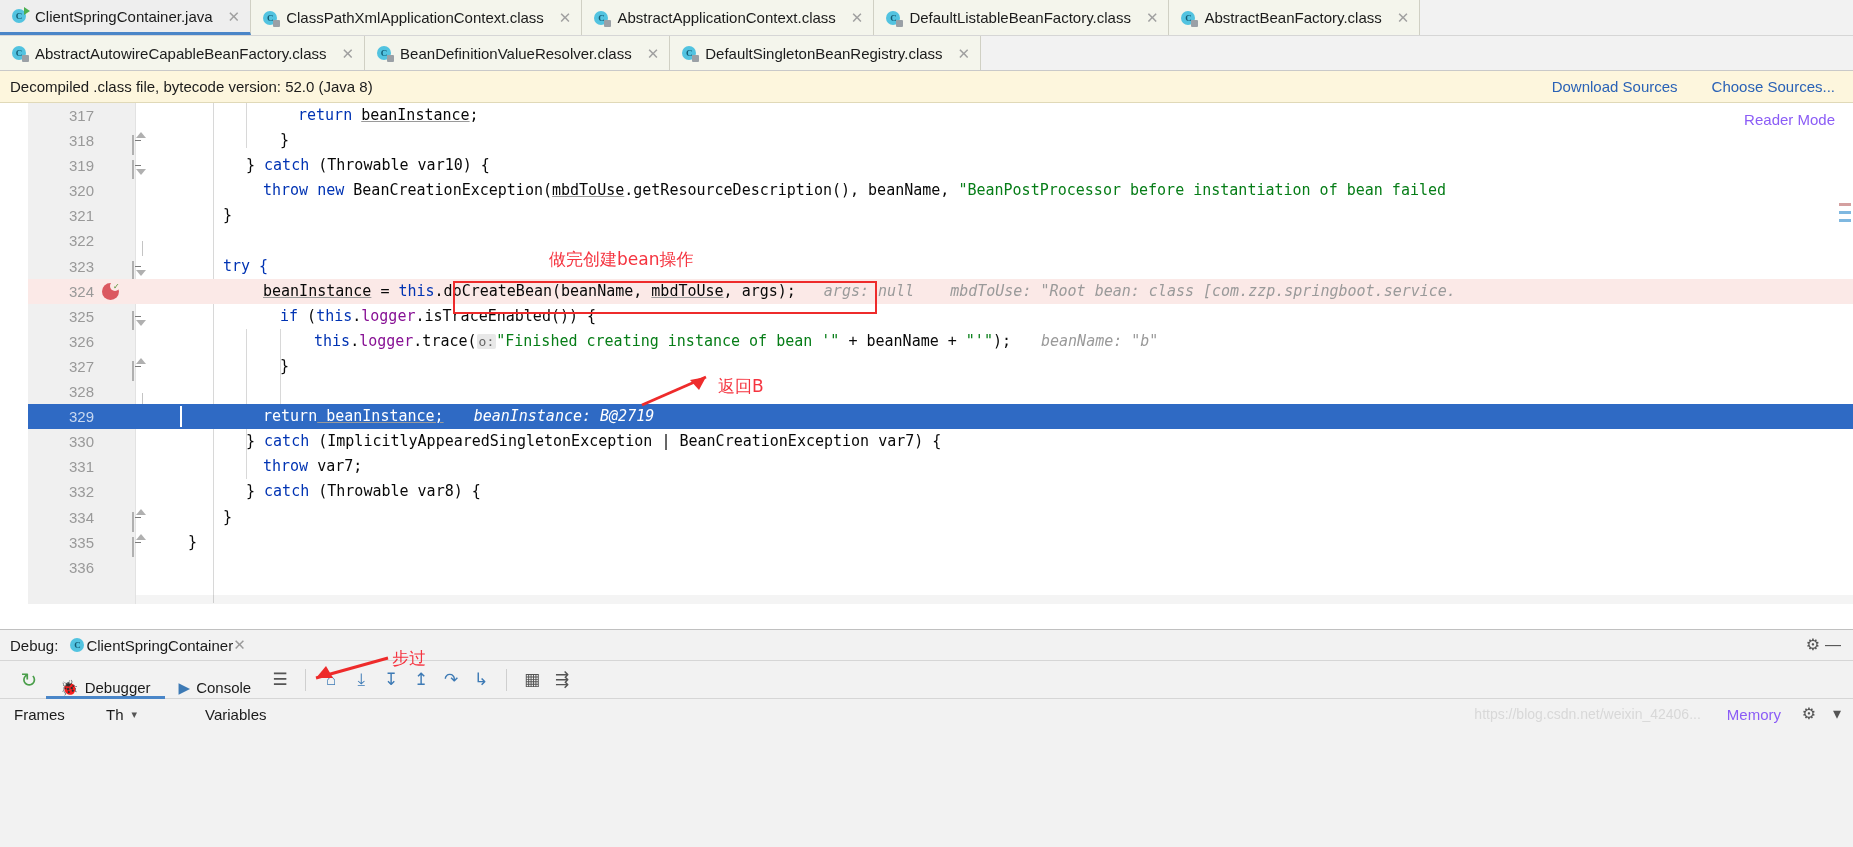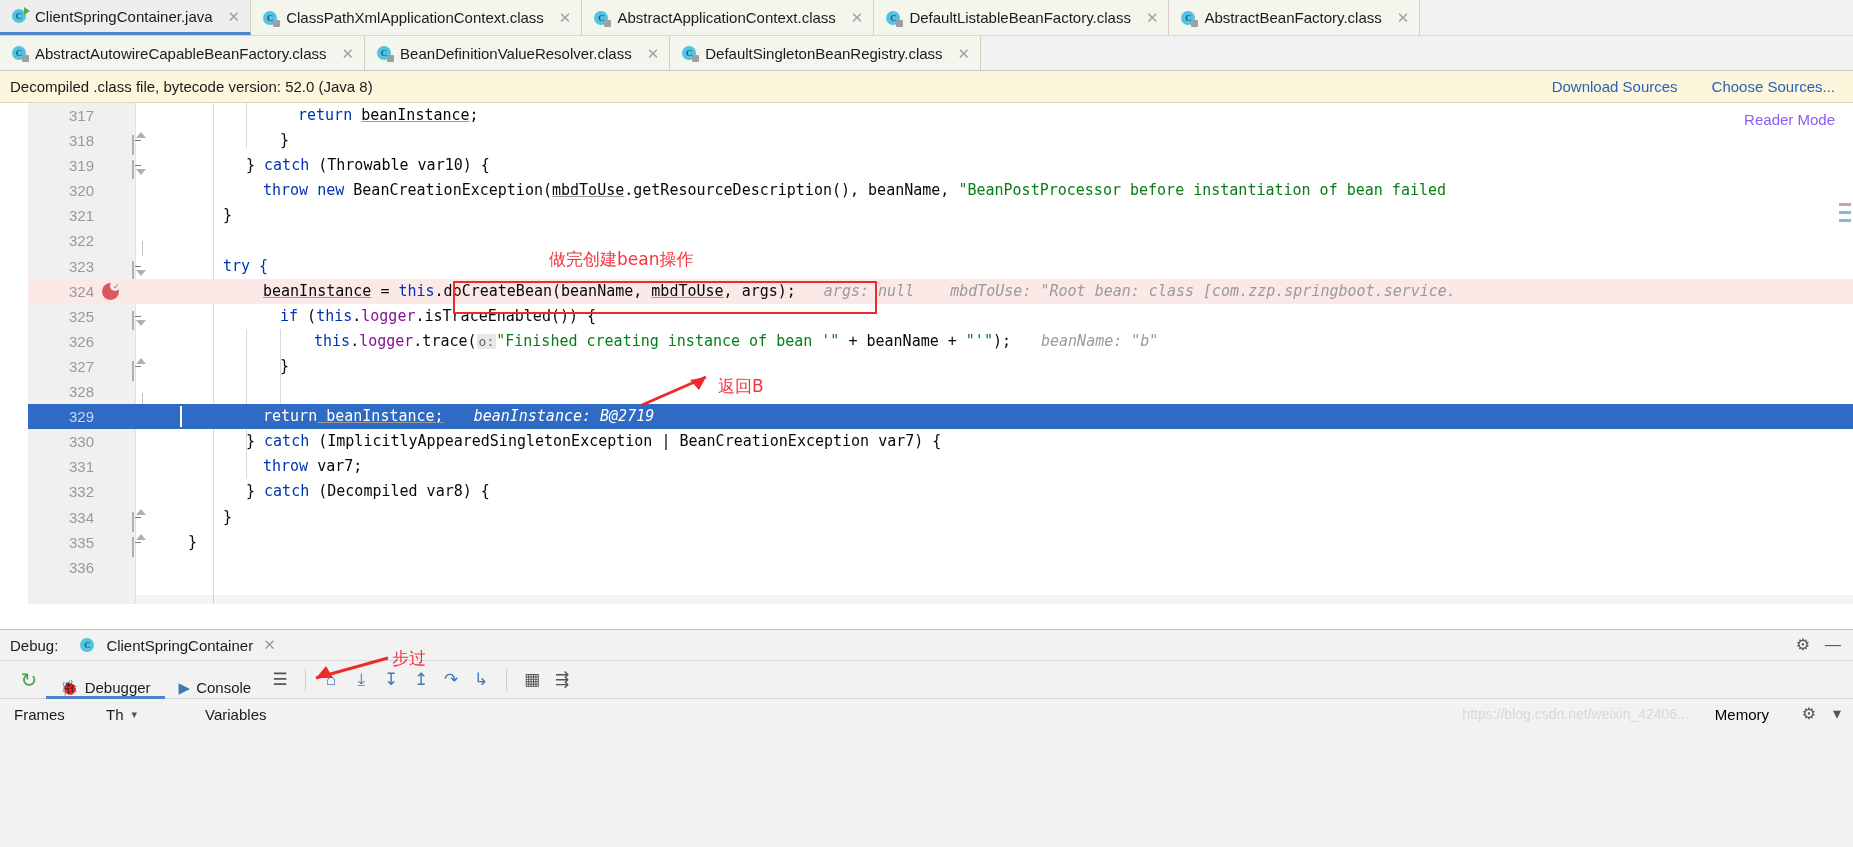--- a/index.html
+++ b/index.html
@@ -275,21 +275,20 @@
     position: absolute;
     left: 0; right: 0; bottom: 0;
     height: 218px;
     background: #f2f2f2;
     border-top: 1px solid #c0c0c0;
   }
   .debughead {
     height: 31px;
     display: flex;
     align-items: center;
-    gap: 10px;
     padding: 0 10px;
     font-size: 15px;
     color: #1b1b1b;
     background: #f2f2f2;
     border-bottom: 1px solid #d6d6d6;
   }
   .debughead .cfgclose { color: #9a9a9a; font-size: 15px; }
   .debughead .spacer { flex: 1; }
   .gear, .minimize {
     width: 20px; height: 20px;
@@ -338,21 +337,21 @@
     color: #1b1b1b;
     gap: 8px;
   }
   .debugbottom .spacer { flex: 1; }
   .wmark {
     color: #d8d8d8;
     font-size: 14px;
     margin-right: 18px;
     font-family: "Liberation Sans", sans-serif;
   }
-  .memlabel { color: #000000; font-size: 15px; margin-right: 22px; }
+  .memlabel { color: #8b5cf6; font-size: 15px; margin-right: 10px; }
 
   .caret-dn { font-size: 11px; color: #555; }
 </style>
 </head>
 <body>
 
 <div class="tabbar">
 
   <div class="tabrow row1">
     <div class="tab active">
@@ -528,21 +527,21 @@
       <span class="code" style="left:218px"><span>} </span><span class="kw">catch</span><span> (ImplicitlyAppearedSingletonException | BeanCreationException var7) {</span></span>
     </div>
 
     <div class="ln">
       <span class="num">331</span>
       <span class="code" style="left:235px"><span class="kw">throw</span><span> var7;</span></span>
     </div>
 
     <div class="ln">
       <span class="num">332</span>
-      <span class="code" style="left:218px"><span>} </span><span class="kw">catch</span><span> (Decompiled var8) {</span></span>
+      <span class="code" style="left:218px"><span>} </span><span class="kw">catch</span><span> (Throwable var8) {</span></span>
     </div>
 
 
     <div class="ln">
       <span class="num">334</span>
       <span class="fold up"><span class="box"></span></span>
       <span class="code" style="left:195px">}</span>
     </div>
 
     <div class="ln">

